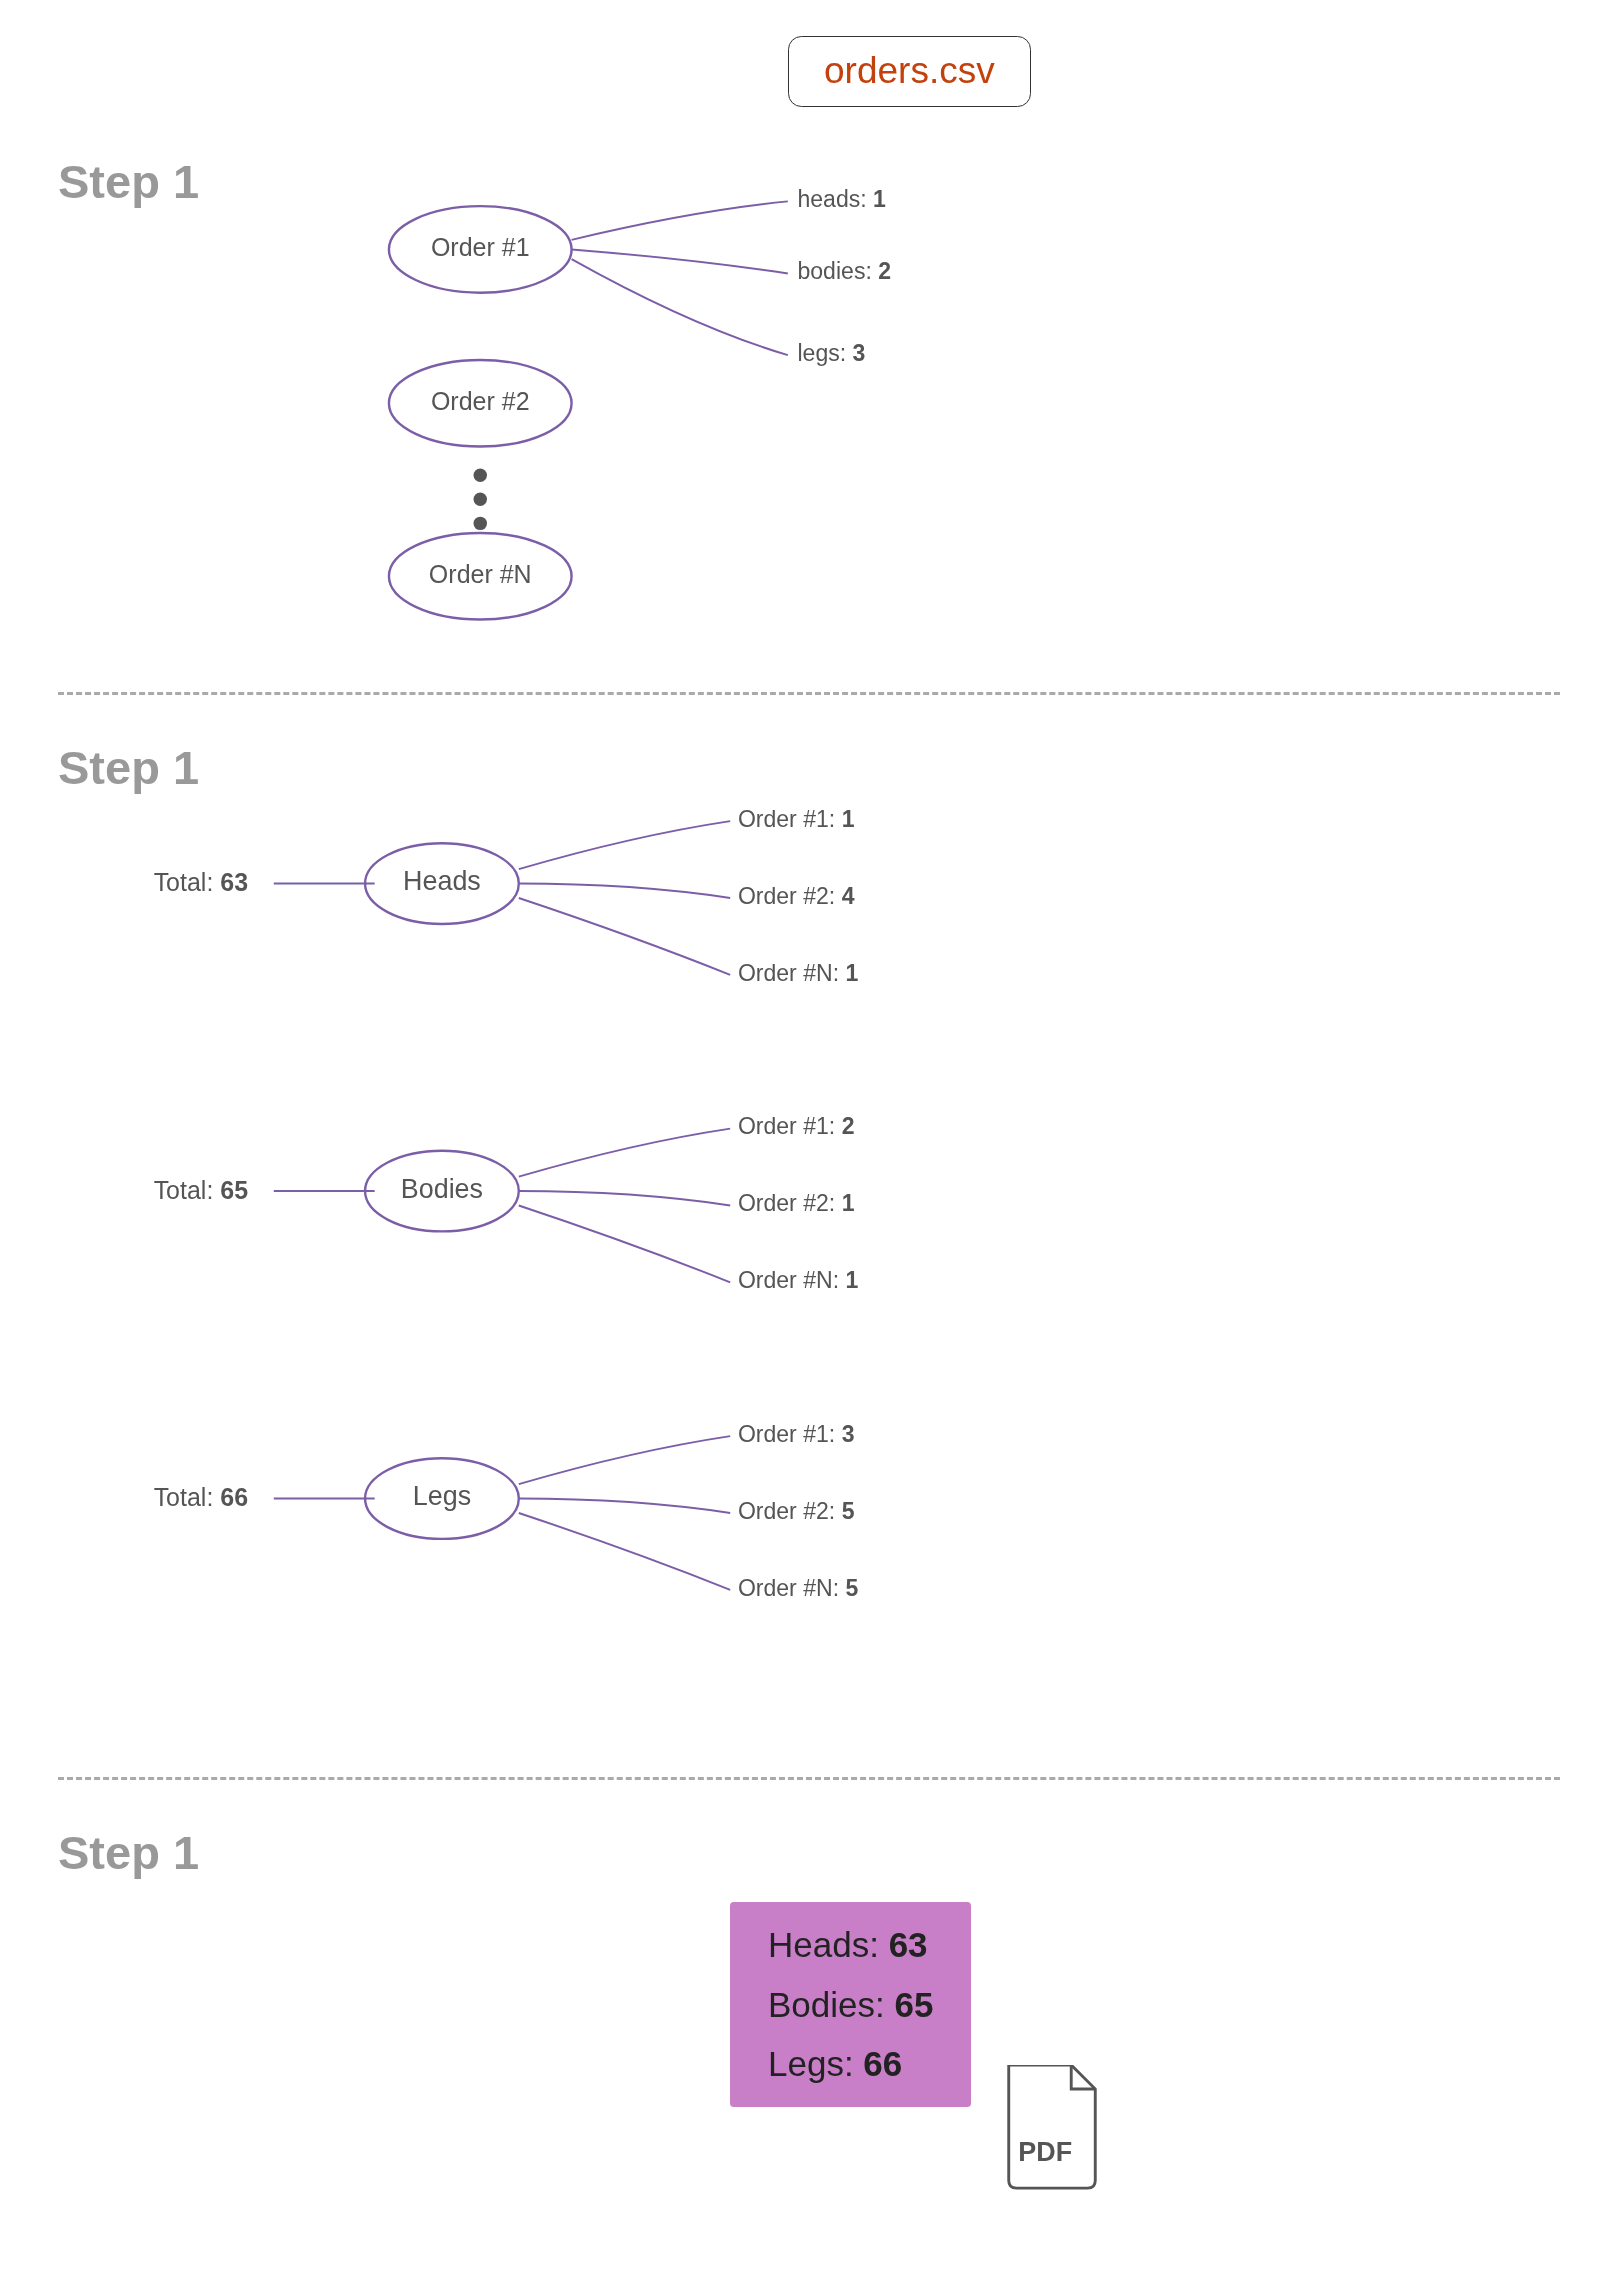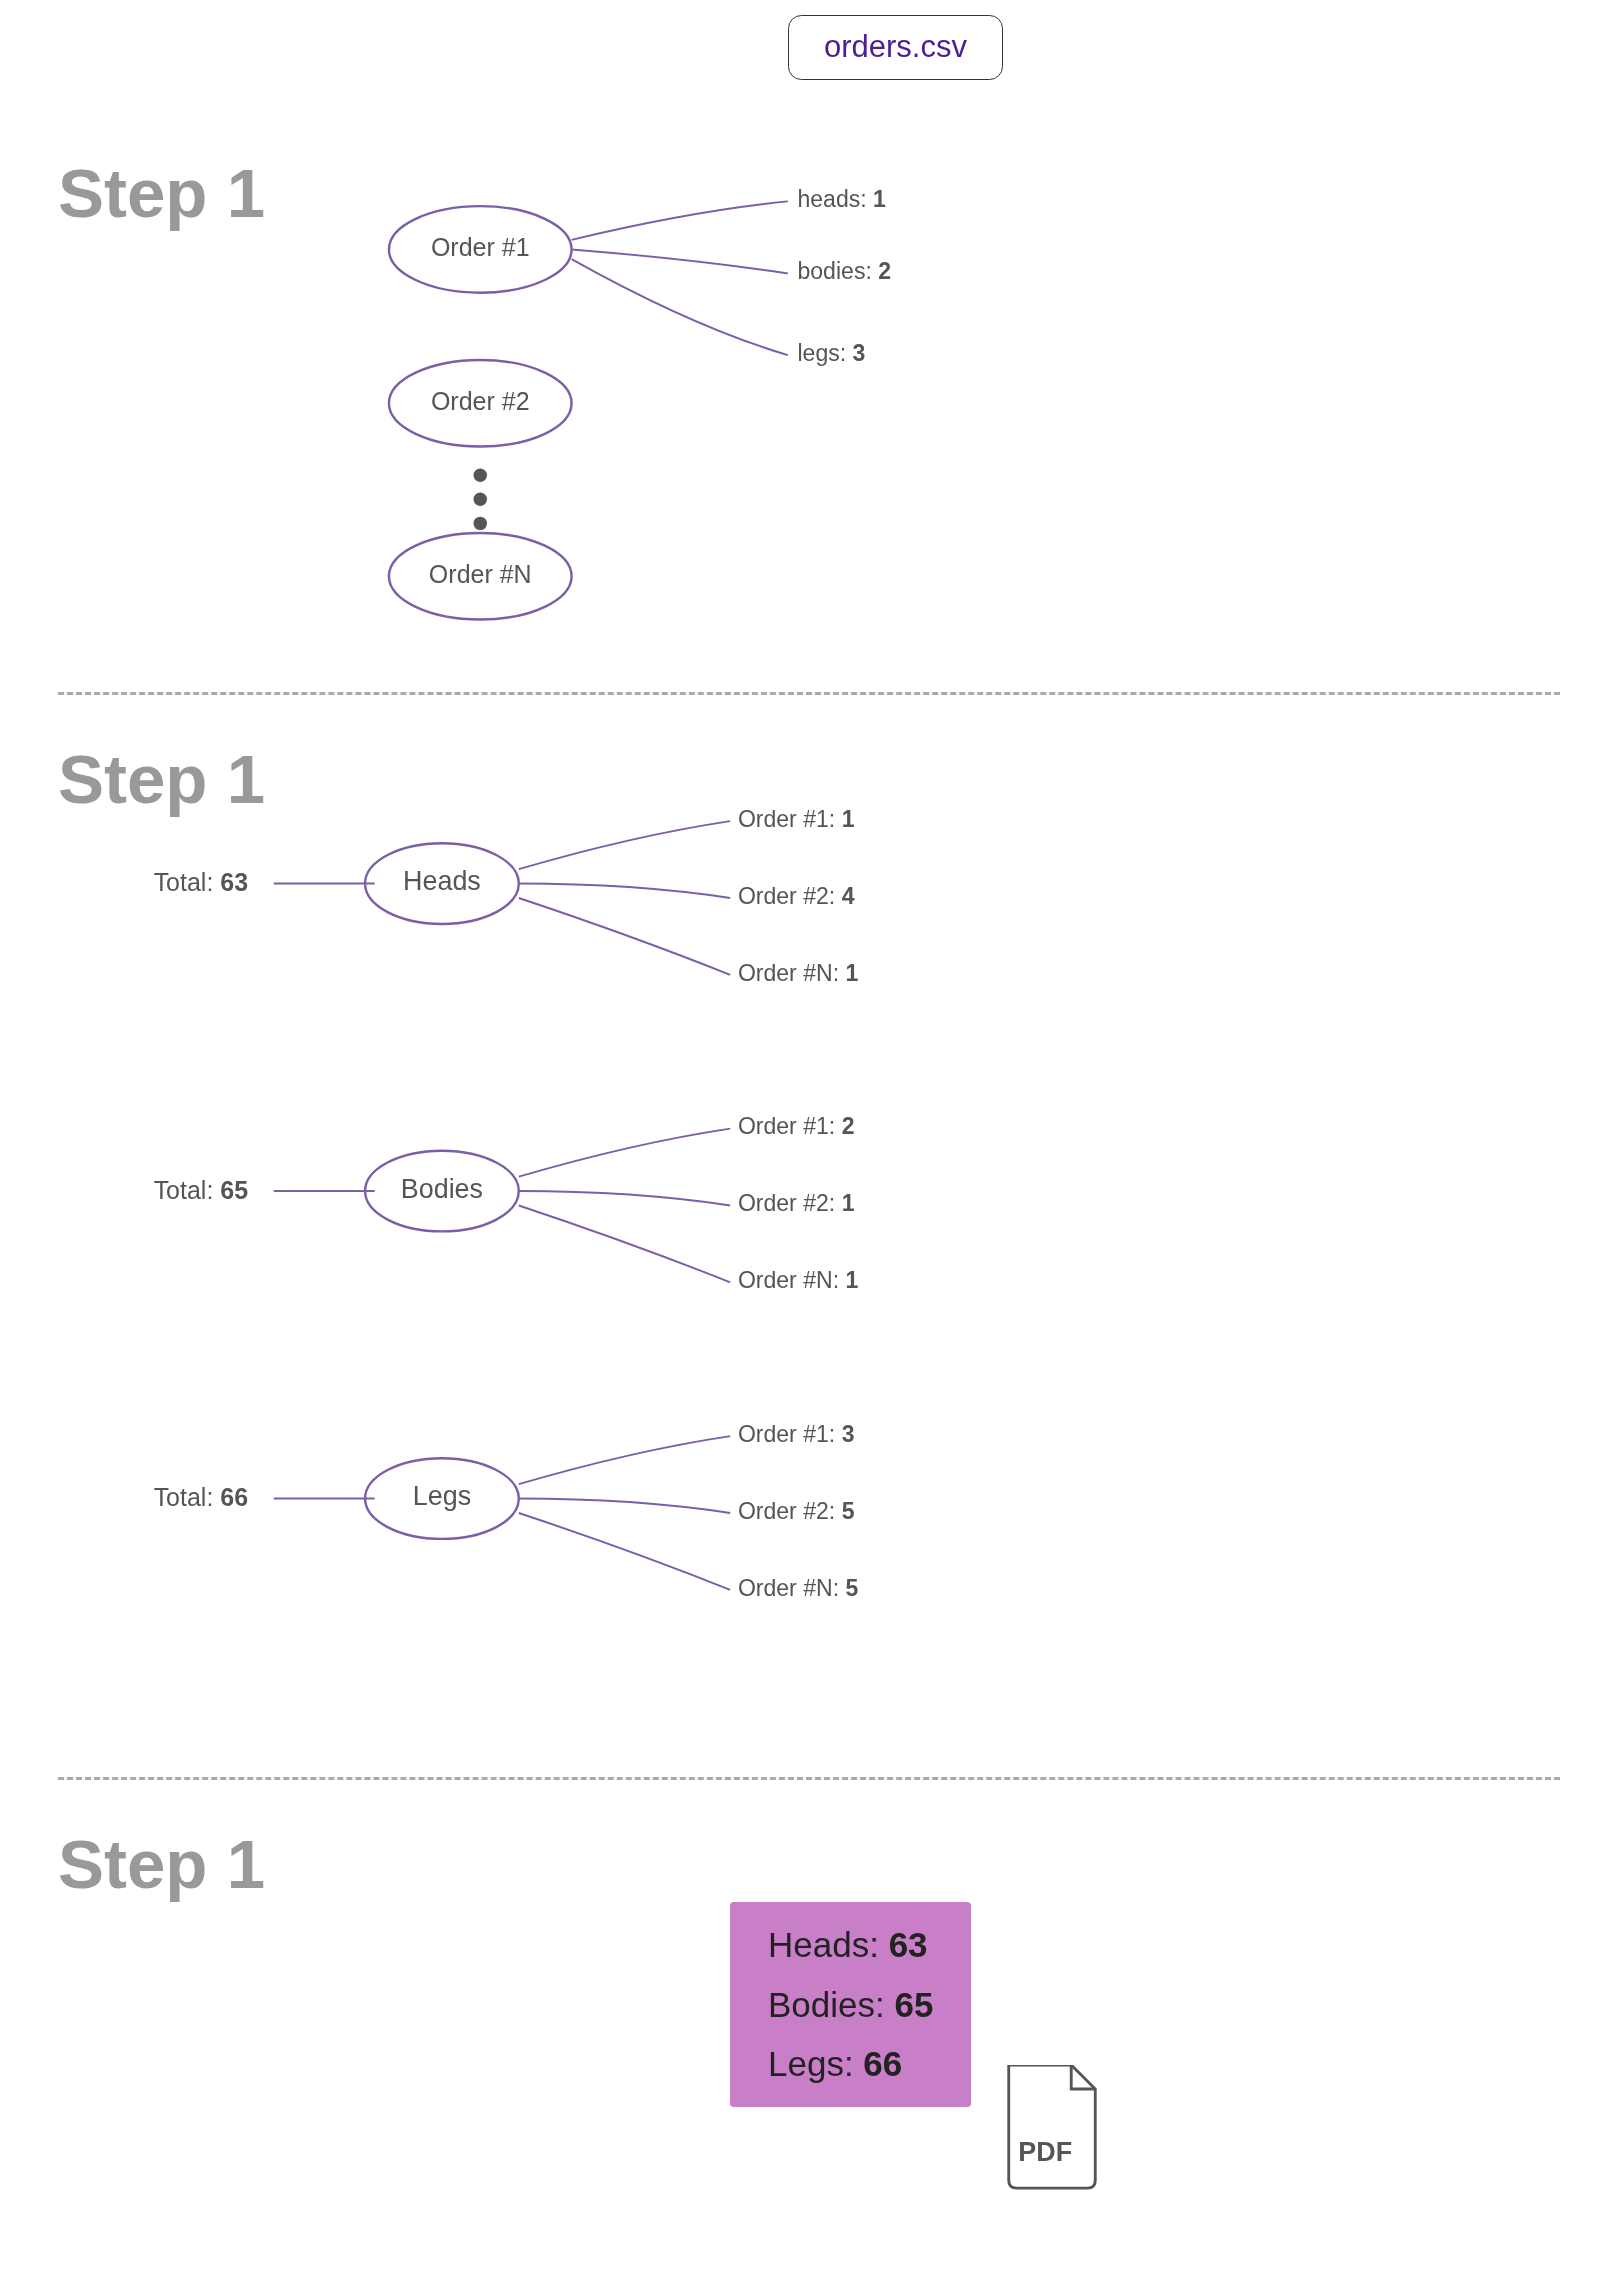--- a/index.html
+++ b/index.html
@@ -8,34 +8,34 @@
       font-family: Arial, sans-serif;
       width: 1618px;
       min-height: 2281px;
       position: relative;
       overflow-x: hidden;
     }
 
     
     .file-badge {
       position: absolute;
-      top: 15px;
+      top: 36px;
       left: 788px;
       border: 1.9px solid #333;
       border-radius: 13.4px;
       padding: 13.4px 35px;
-      font-size: 31px;
-      color: #4c1d95;
+      font-size: 37px;
+      color: #c2410c;
       background: #fff;
     }
 
     
     .step-label {
       position: absolute;
-      font-size: 69px;
+      font-size: 47px;
       font-weight: 700;
       color: #999;
       left: 58px;
     }
 
     
     .divider {
       position: absolute;
       left: 58px;
       right: 58px;

